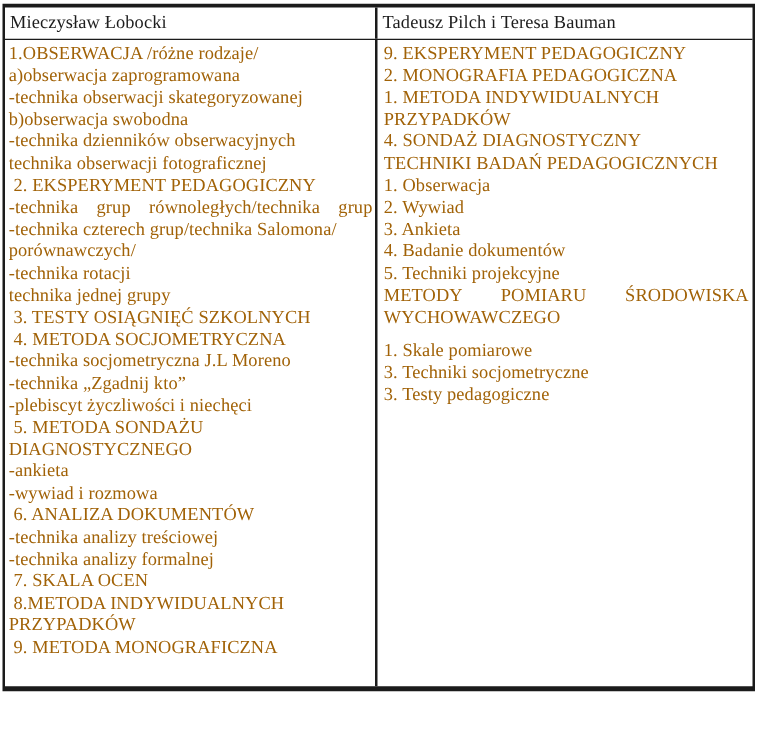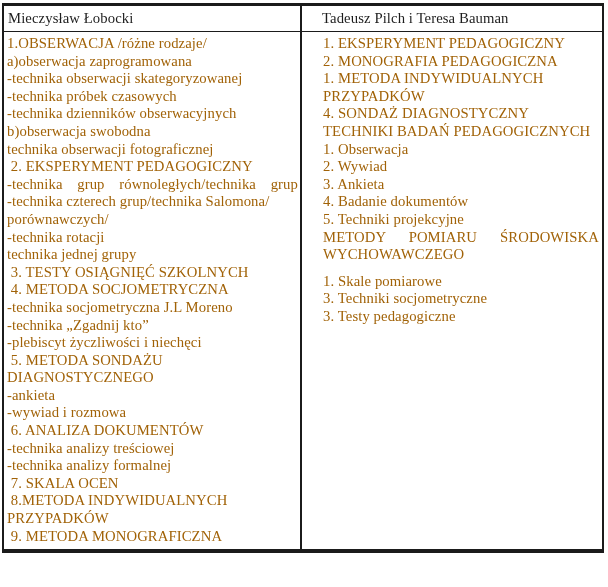--- a/index.html
+++ b/index.html
@@ -38,21 +38,20 @@
   .cell-left {
     width: 298px;
     box-sizing: border-box;
     border-right: 2px solid #1b1b1b;
     overflow: hidden;
   }
   .cell-right {
     flex: 1;
     box-sizing: border-box;
     overflow: hidden;
-    margin-left: 16px;
   }
   .header-cell {
     font-size: 14.7px;
     line-height: 24px;
     color: #1d1d1d;
     padding-left: 4px;
     letter-spacing: 0.1px;
   }
   .body-cell {
     padding-top: 3px;
@@ -86,23 +85,22 @@
     </div>
     <div class="cell-right header-cell">
       <span>Tadeusz Pilch i Teresa Bauman</span>
     </div>
   </div>
   <div class="body-row">
     <div class="cell-left body-cell" id="col-0">
         <div class="line">1.OBSERWACJA /różne rodzaje/</div>
         <div class="line">a)obserwacja zaprogramowana</div>
         <div class="line">-technika obserwacji skategoryzowanej</div>
-        <div class="line">-technika próbek czasowych</div>
+        <div class="line">b)obserwacja swobodna</div>
         <div class="line">-technika dzienników obserwacyjnych</div>
-        <div class="line">b)obserwacja swobodna</div>
         <div class="line">technika obserwacji fotograficznej</div>
         <div class="line"> 2. EKSPERYMENT PEDAGOGICZNY</div>
         <div class="line justify">-technika grup równoległych/technika grup</div>
         <div class="line">-technika czterech grup/technika Salomona/</div>
         <div class="line">porównawczych/</div>
         <div class="line">-technika rotacji</div>
         <div class="line">technika jednej grupy</div>
         <div class="line"> 3. TESTY OSIĄGNIĘĆ SZKOLNYCH</div>
         <div class="line"> 4. METODA SOCJOMETRYCZNA</div>
         <div class="line">-technika socjometryczna J.L Moreno</div>
@@ -114,21 +112,21 @@
         <div class="line">-wywiad i rozmowa</div>
         <div class="line"> 6. ANALIZA DOKUMENTÓW</div>
         <div class="line">-technika analizy treściowej</div>
         <div class="line">-technika analizy formalnej</div>
         <div class="line"> 7. SKALA OCEN</div>
         <div class="line"> 8.METODA INDYWIDUALNYCH</div>
         <div class="line">PRZYPADKÓW</div>
         <div class="line"> 9. METODA MONOGRAFICZNA</div>
       </div>
     <div class="cell-right body-cell" id="col-1">
-        <div class="line">1. EKSPERYMENT PEDAGOGICZNY</div>
+        <div class="line">9. EKSPERYMENT PEDAGOGICZNY</div>
         <div class="line">2. MONOGRAFIA PEDAGOGICZNA</div>
         <div class="line">1. METODA INDYWIDUALNYCH</div>
         <div class="line">PRZYPADKÓW</div>
         <div class="line">4. SONDAŻ DIAGNOSTYCZNY</div>
         <div class="line">TECHNIKI BADAŃ PEDAGOGICZNYCH</div>
         <div class="line">1. Obserwacja</div>
         <div class="line">2. Wywiad</div>
         <div class="line">3. Ankieta</div>
         <div class="line">4. Badanie dokumentów</div>
         <div class="line">5. Techniki projekcyjne</div>

